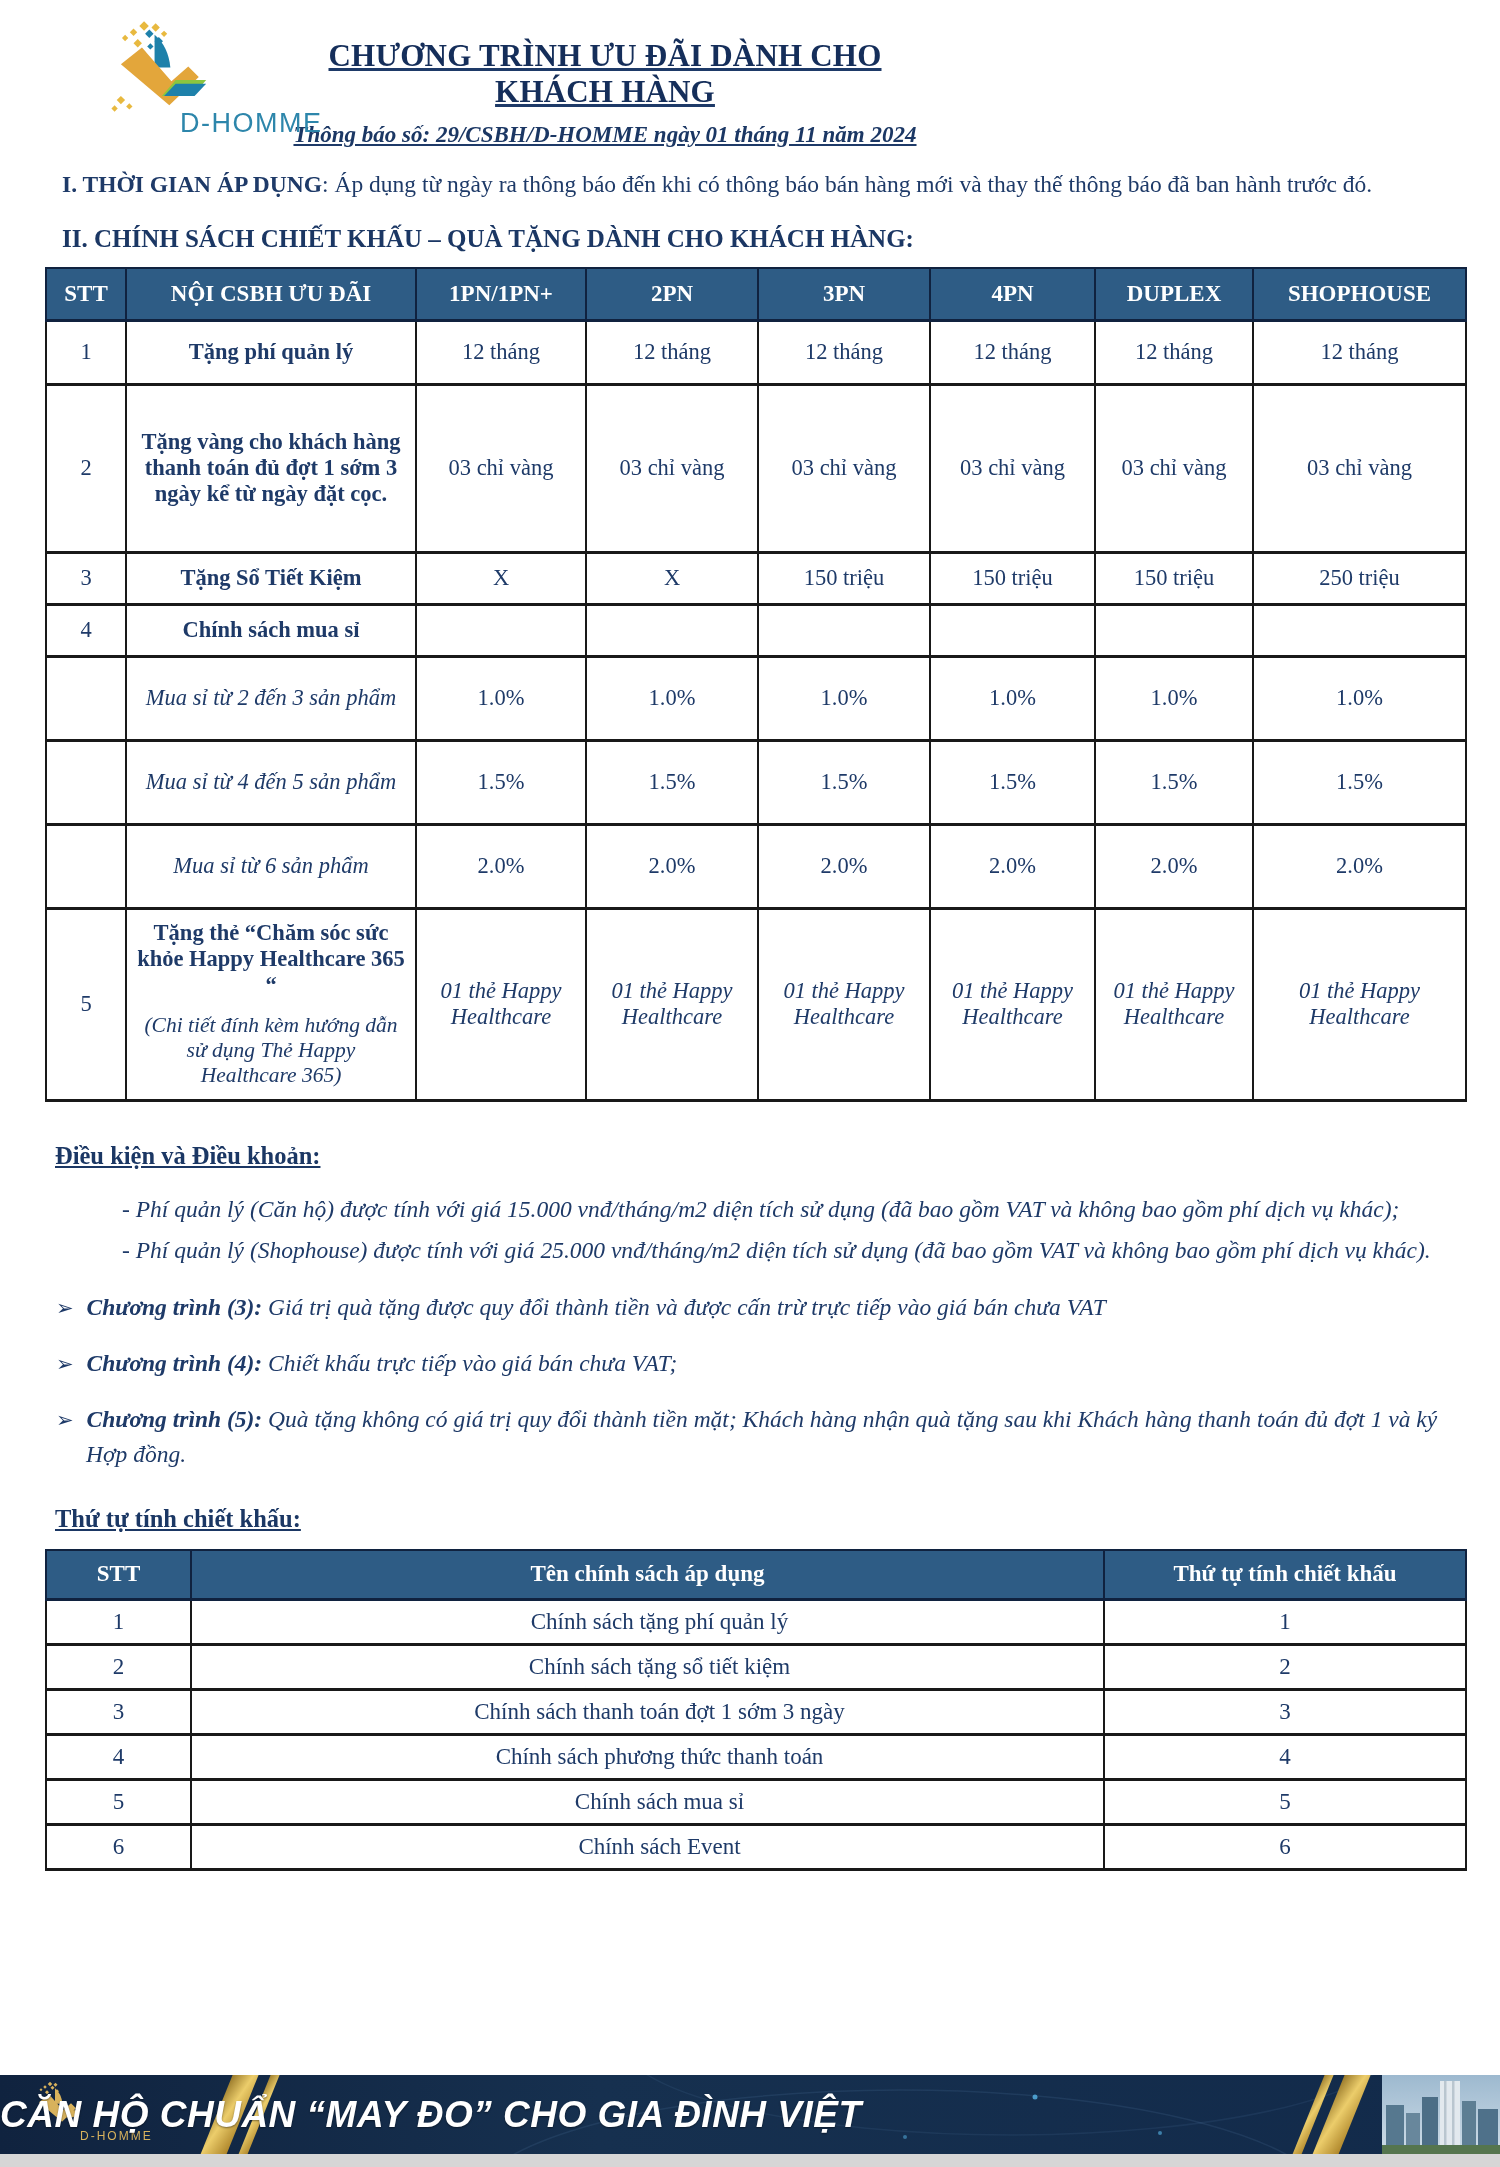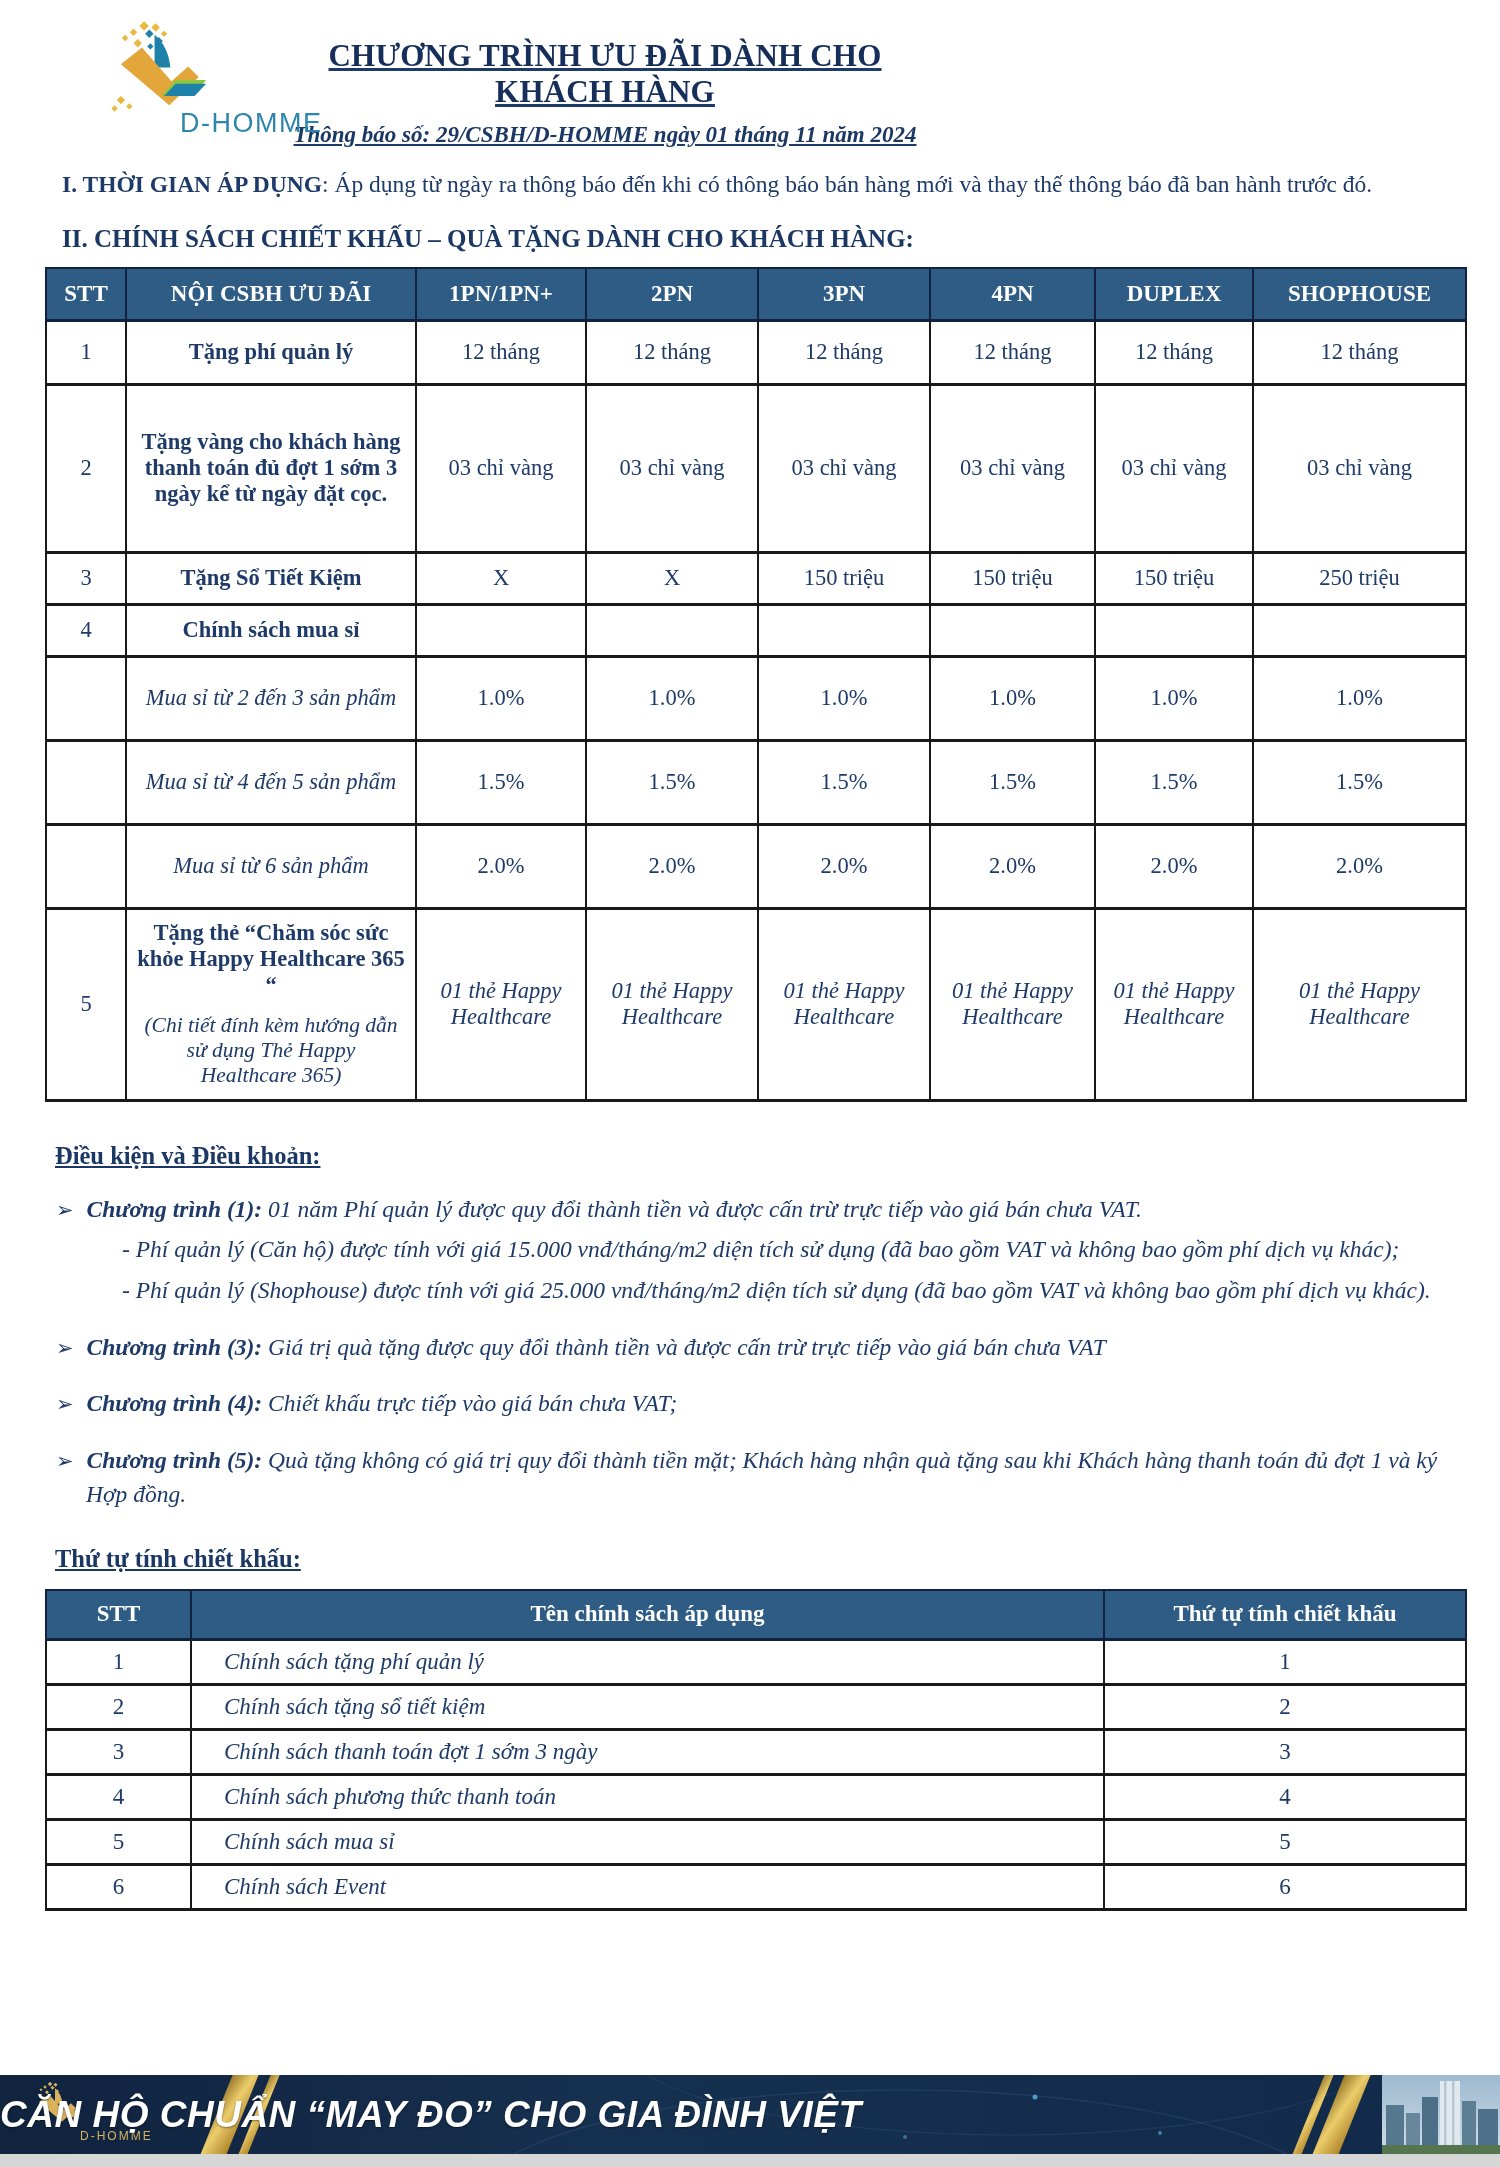--- a/index.html
+++ b/index.html
@@ -55,21 +55,21 @@
   
   table.order-table { border-collapse:collapse; table-layout:fixed; margin:16px 0 0 45px; width:1420px; }
   table.order-table th {
     background:#2e5c85; color:#ffffff; font-weight:bold; font-size:23px;
     border:2px solid #10223f; border-bottom:3px solid #10223f; padding:9px 4px; text-align:center;
   }
   table.order-table td {
     border:2px solid #191919; border-top-width:3px; border-bottom-width:3px;
     font-size:23px; height:45px; vertical-align:middle; text-align:center; padding:2px 8px;
   }
-  table.order-table td.name-cell { text-align:left; padding-left:32px;font-style:italic; }
+  table.order-table td.name-cell { text-align:center; padding-left:32px; }
 
   
   .page-footer { position:absolute; left:0; bottom:0; width:1500px; height:92px; }
   .footer-gray { position:absolute; bottom:0; width:100%; height:13px; background:#d6d6d6; }
   .footer-band { position:absolute; bottom:13px; width:100%; height:79px;
     background:linear-gradient(90deg,#10233f,#16304f 40%,#122a4a); overflow:hidden; }
   .f-decor { position:absolute; left:0; top:0; }
   .f-logo { position:absolute; left:24px; top:4px; width:170px; height:72px; }
   .f-logo-text { position:absolute; left:56px; top:50px;
     font-family:"Liberation Sans",sans-serif; font-size:12px; color:#d8b25c; letter-spacing:2px; }
@@ -236,23 +236,20 @@
         <td class="val-italic">01 thẻ Happy Healthcare</td>
         <td class="val-italic">01 thẻ Happy Healthcare</td>
         <td class="val-italic">01 thẻ Happy Healthcare</td>
       </tr>
     </tbody>
   </table>
 
   <h3 class="terms-heading">Điều kiện và Điều khoản:</h3>
 
   <div class="term">
-    <p class="term-line">
-      <span class="bullet">➢</span><span class="term-title">Chương trình (1):</span> <span class="term-text">01 năm Phí quản lý được quy đổi thành tiền và được cấn trừ trực tiếp vào giá bán chưa VAT.</span>
-    </p>
     <p class="term-sub">- Phí quản lý (Căn hộ) được tính với giá 15.000 vnđ/tháng/m2 diện tích sử dụng (đã bao gồm VAT và không bao gồm phí dịch vụ khác);</p>
     <p class="term-sub">- Phí quản lý (Shophouse) được tính với giá 25.000 vnđ/tháng/m2 diện tích sử dụng (đã bao gồm VAT và không bao gồm  phí dịch vụ khác).</p>
   </div>
 
 
   <div class="term">
     <p class="term-line">
       <span class="bullet">➢</span><span class="term-title">Chương trình (3):</span> <span class="term-text">Giá trị quà tặng được quy đổi thành tiền và được cấn trừ trực tiếp vào giá bán chưa VAT</span>
     </p>
   </div>

